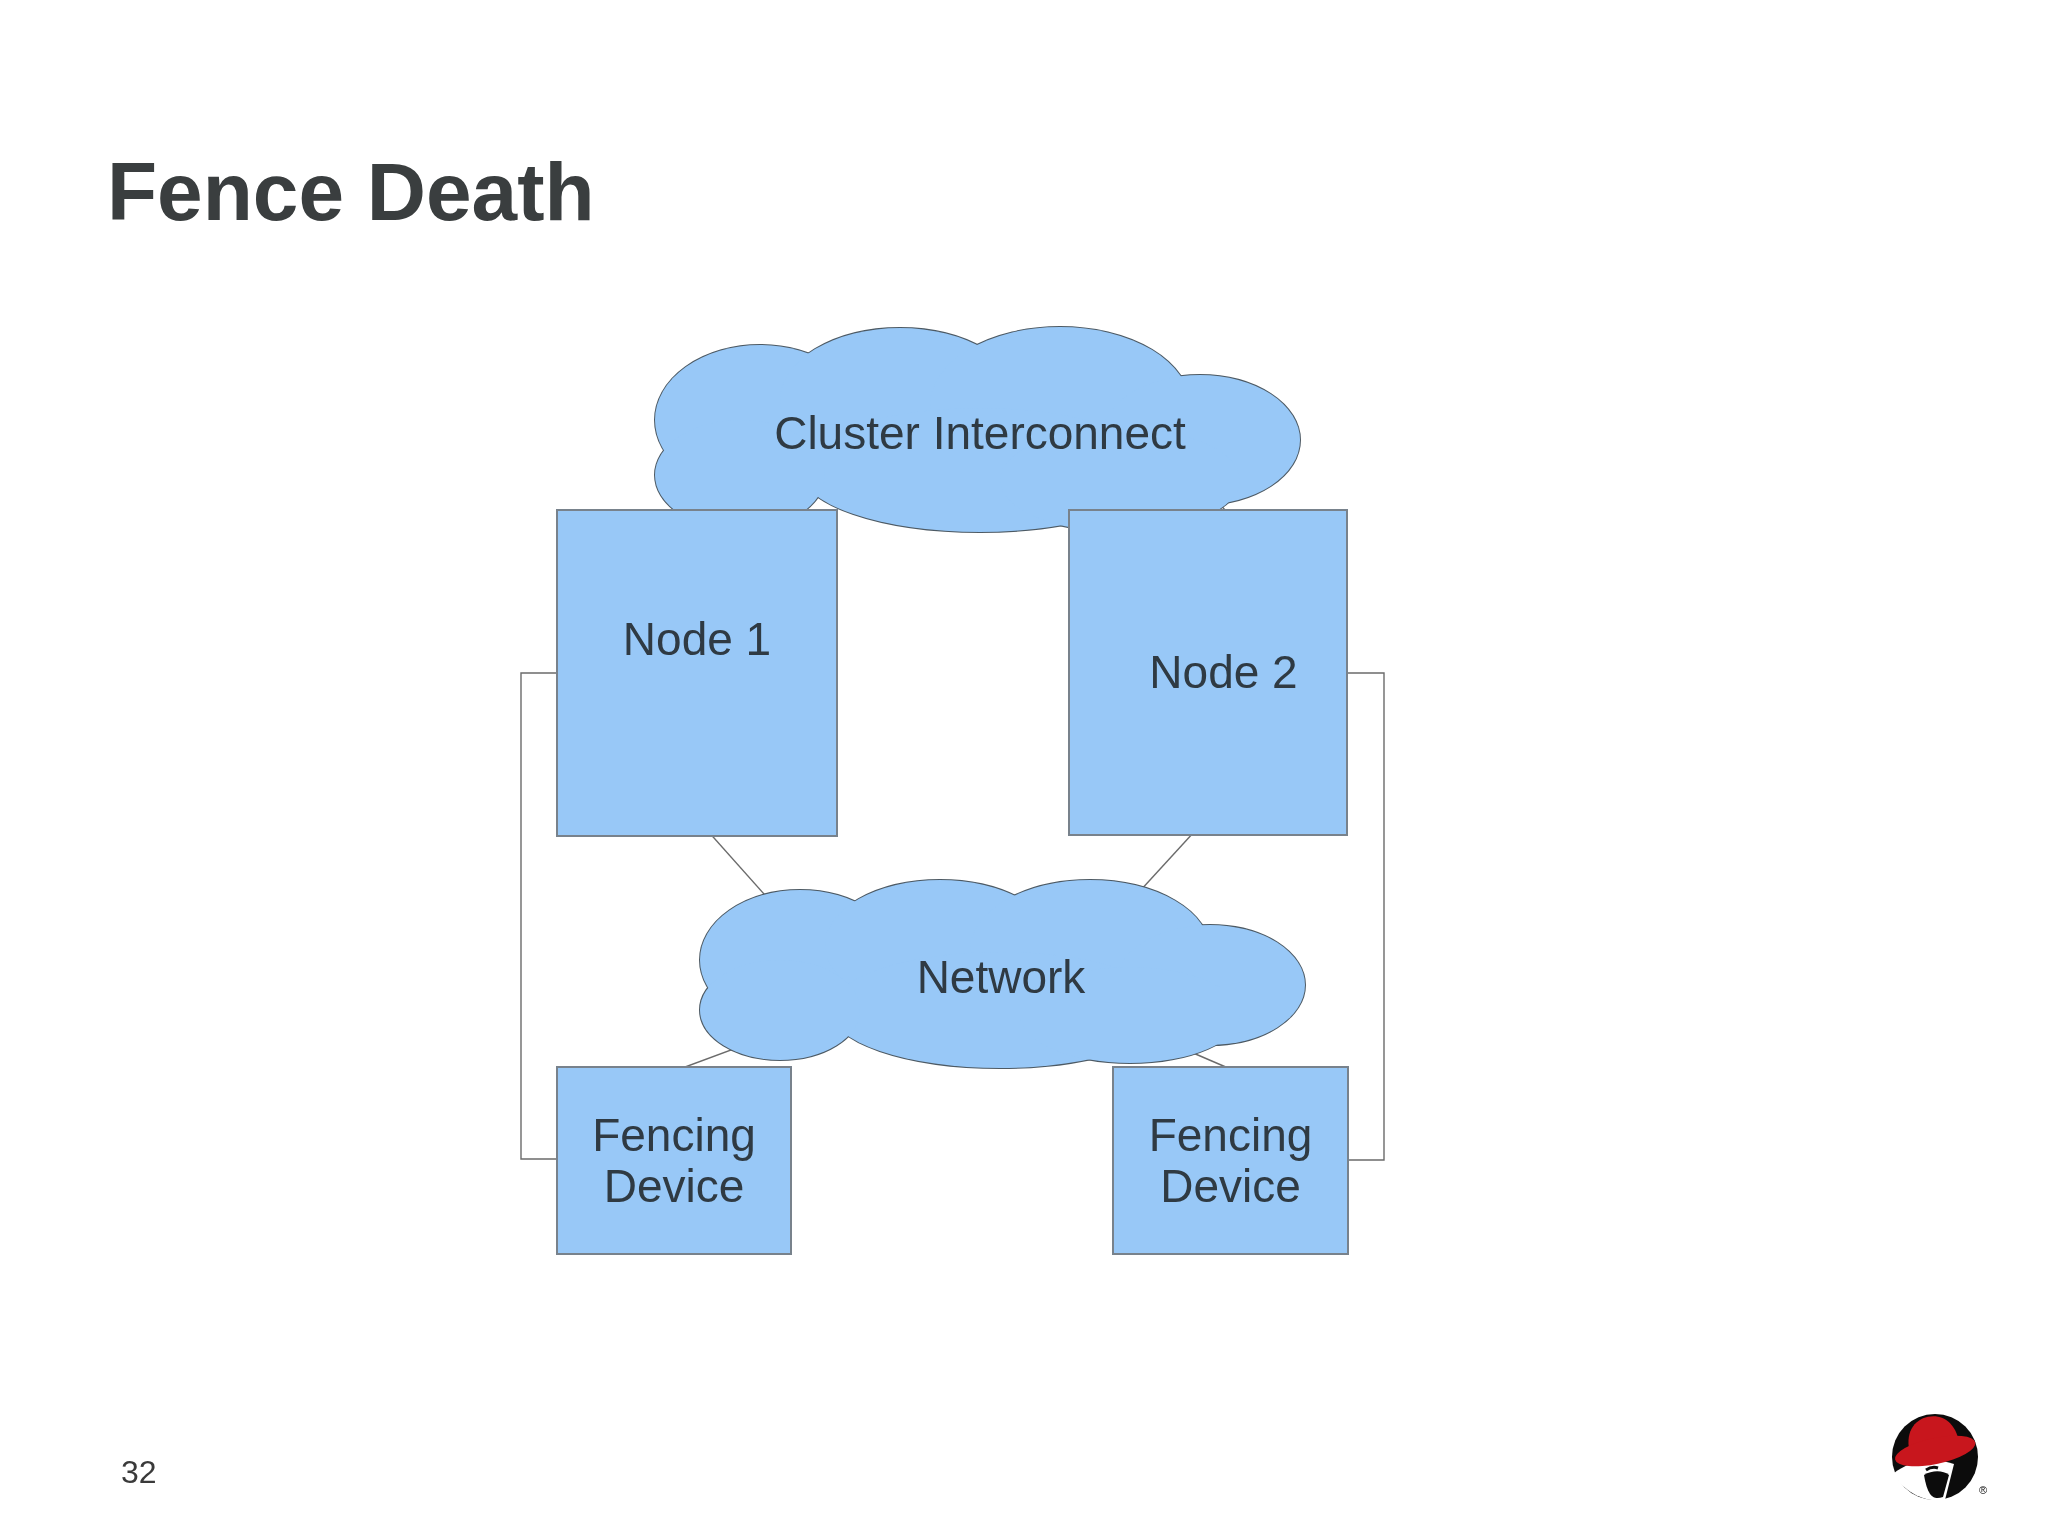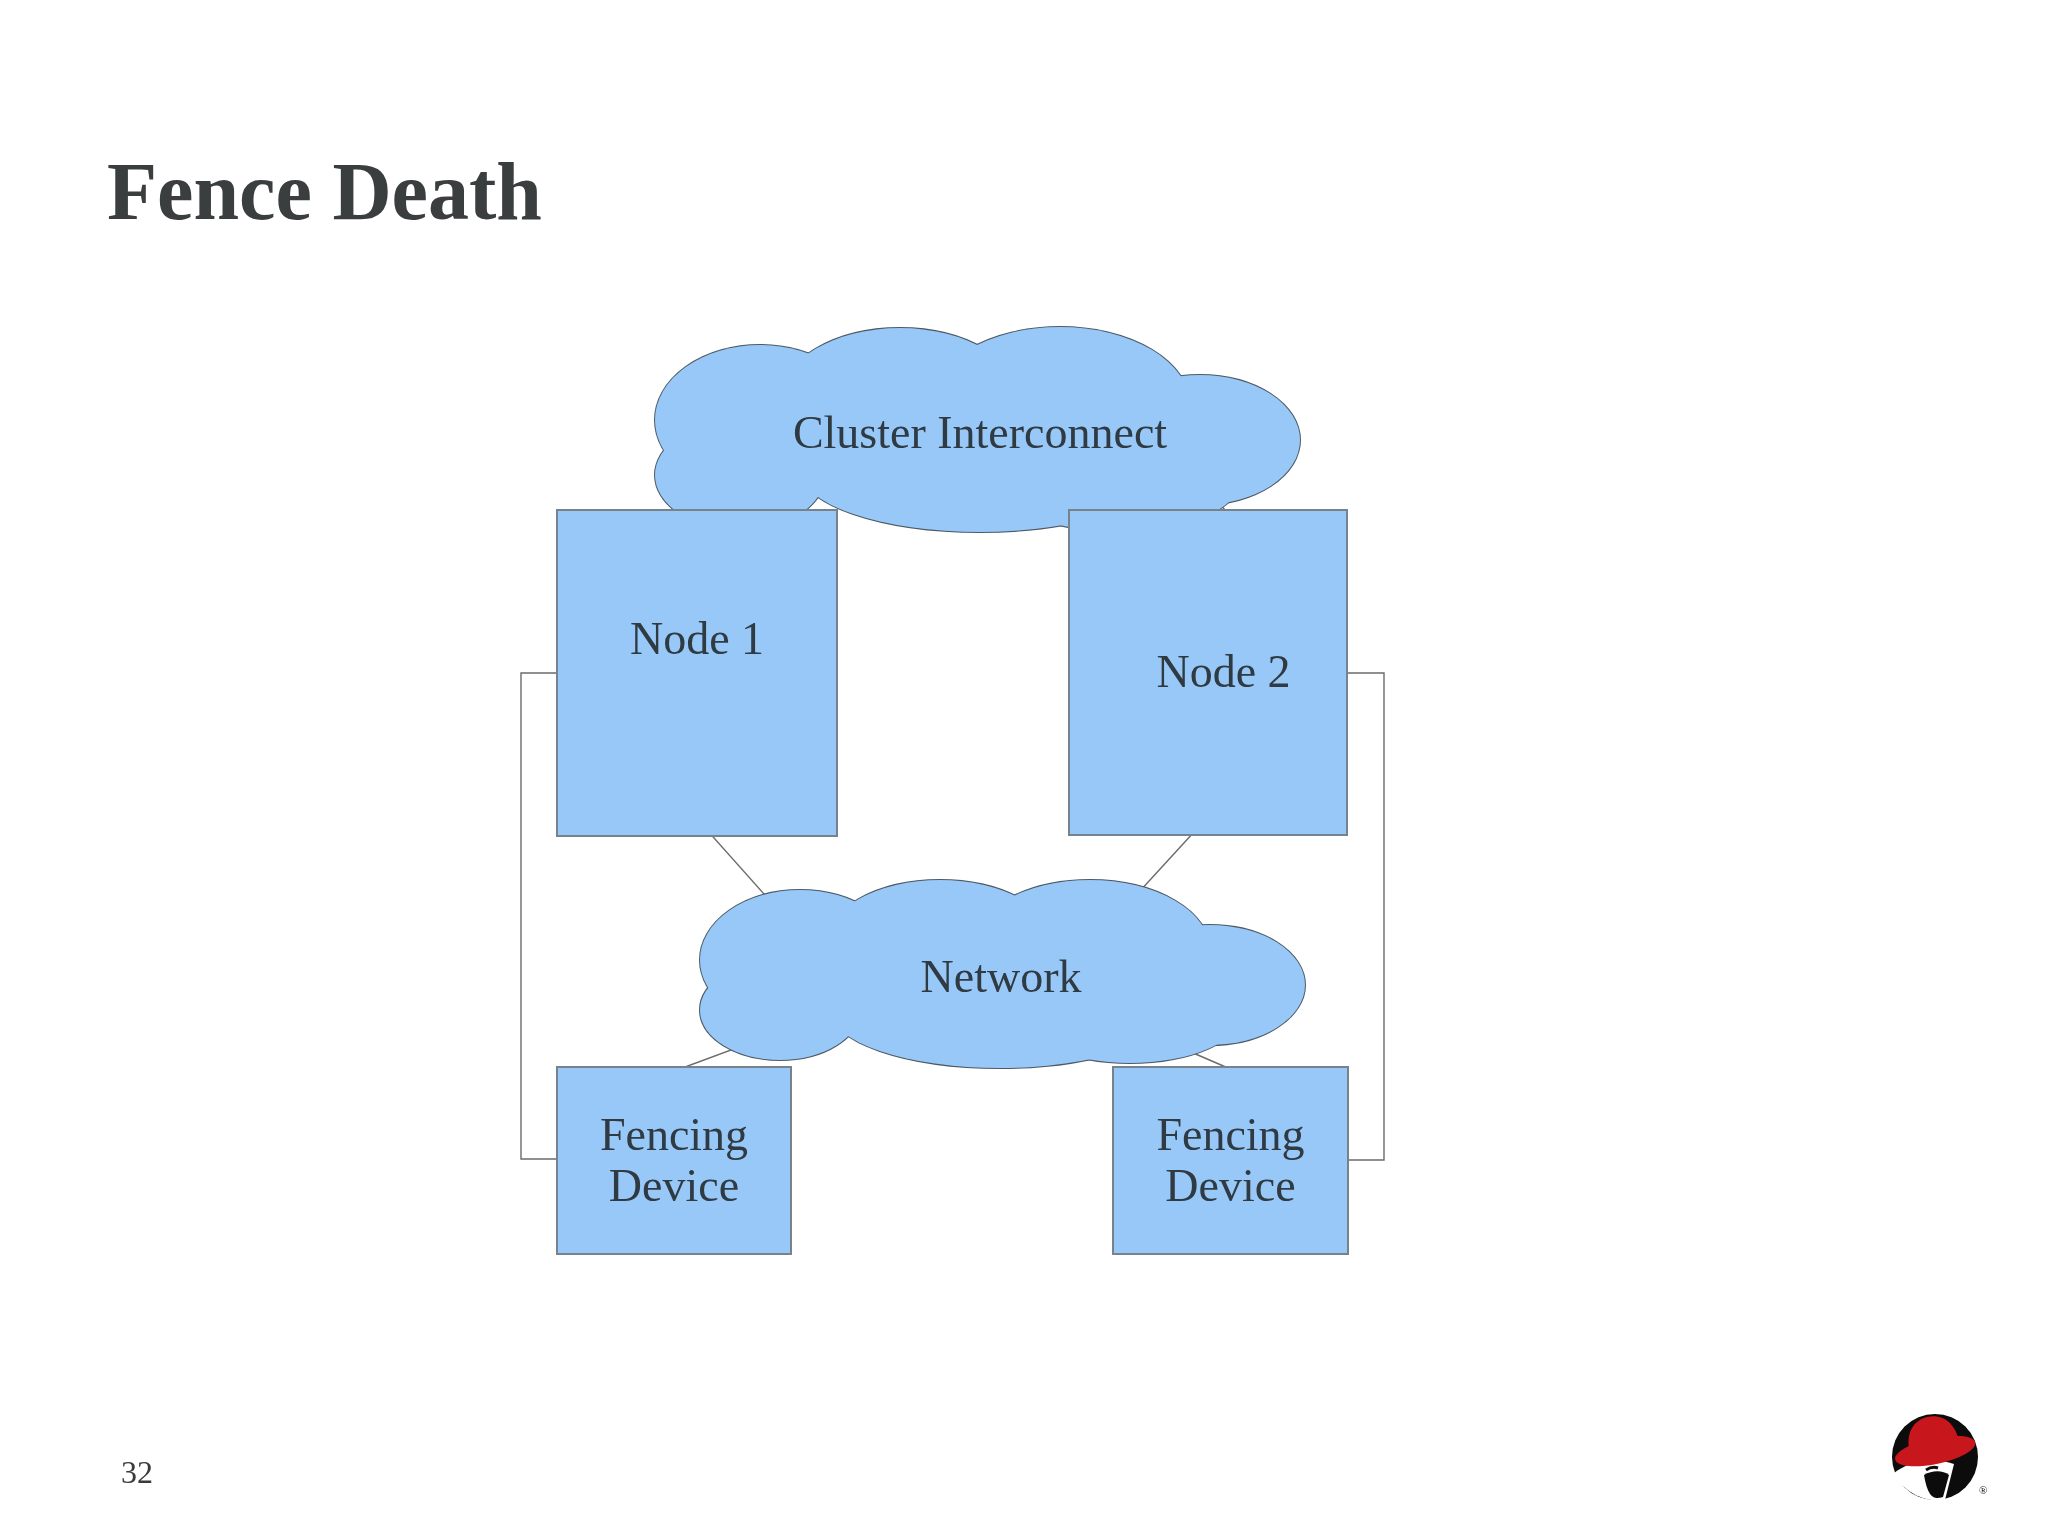--- a/index.html
+++ b/index.html
@@ -1,21 +1,21 @@
 <!DOCTYPE html>
 <html><head>
 <meta charset="utf-8">
 <style>
   html,body{margin:0;padding:0;background:#ffffff;}
   .slide{
     position:relative;
     width:2048px;height:1535px;
     background:#ffffff;
     overflow:hidden;
-    font-family:Liberation Serif, serif;
+    font-family:Liberation Sans, sans-serif;
   }
   .title{
     position:absolute;
     left:107px;top:145px;
     font-size:82px;
     font-weight:bold;
     line-height:1.15;
     color:#3a3e3f;
   }
   svg.diagram{

